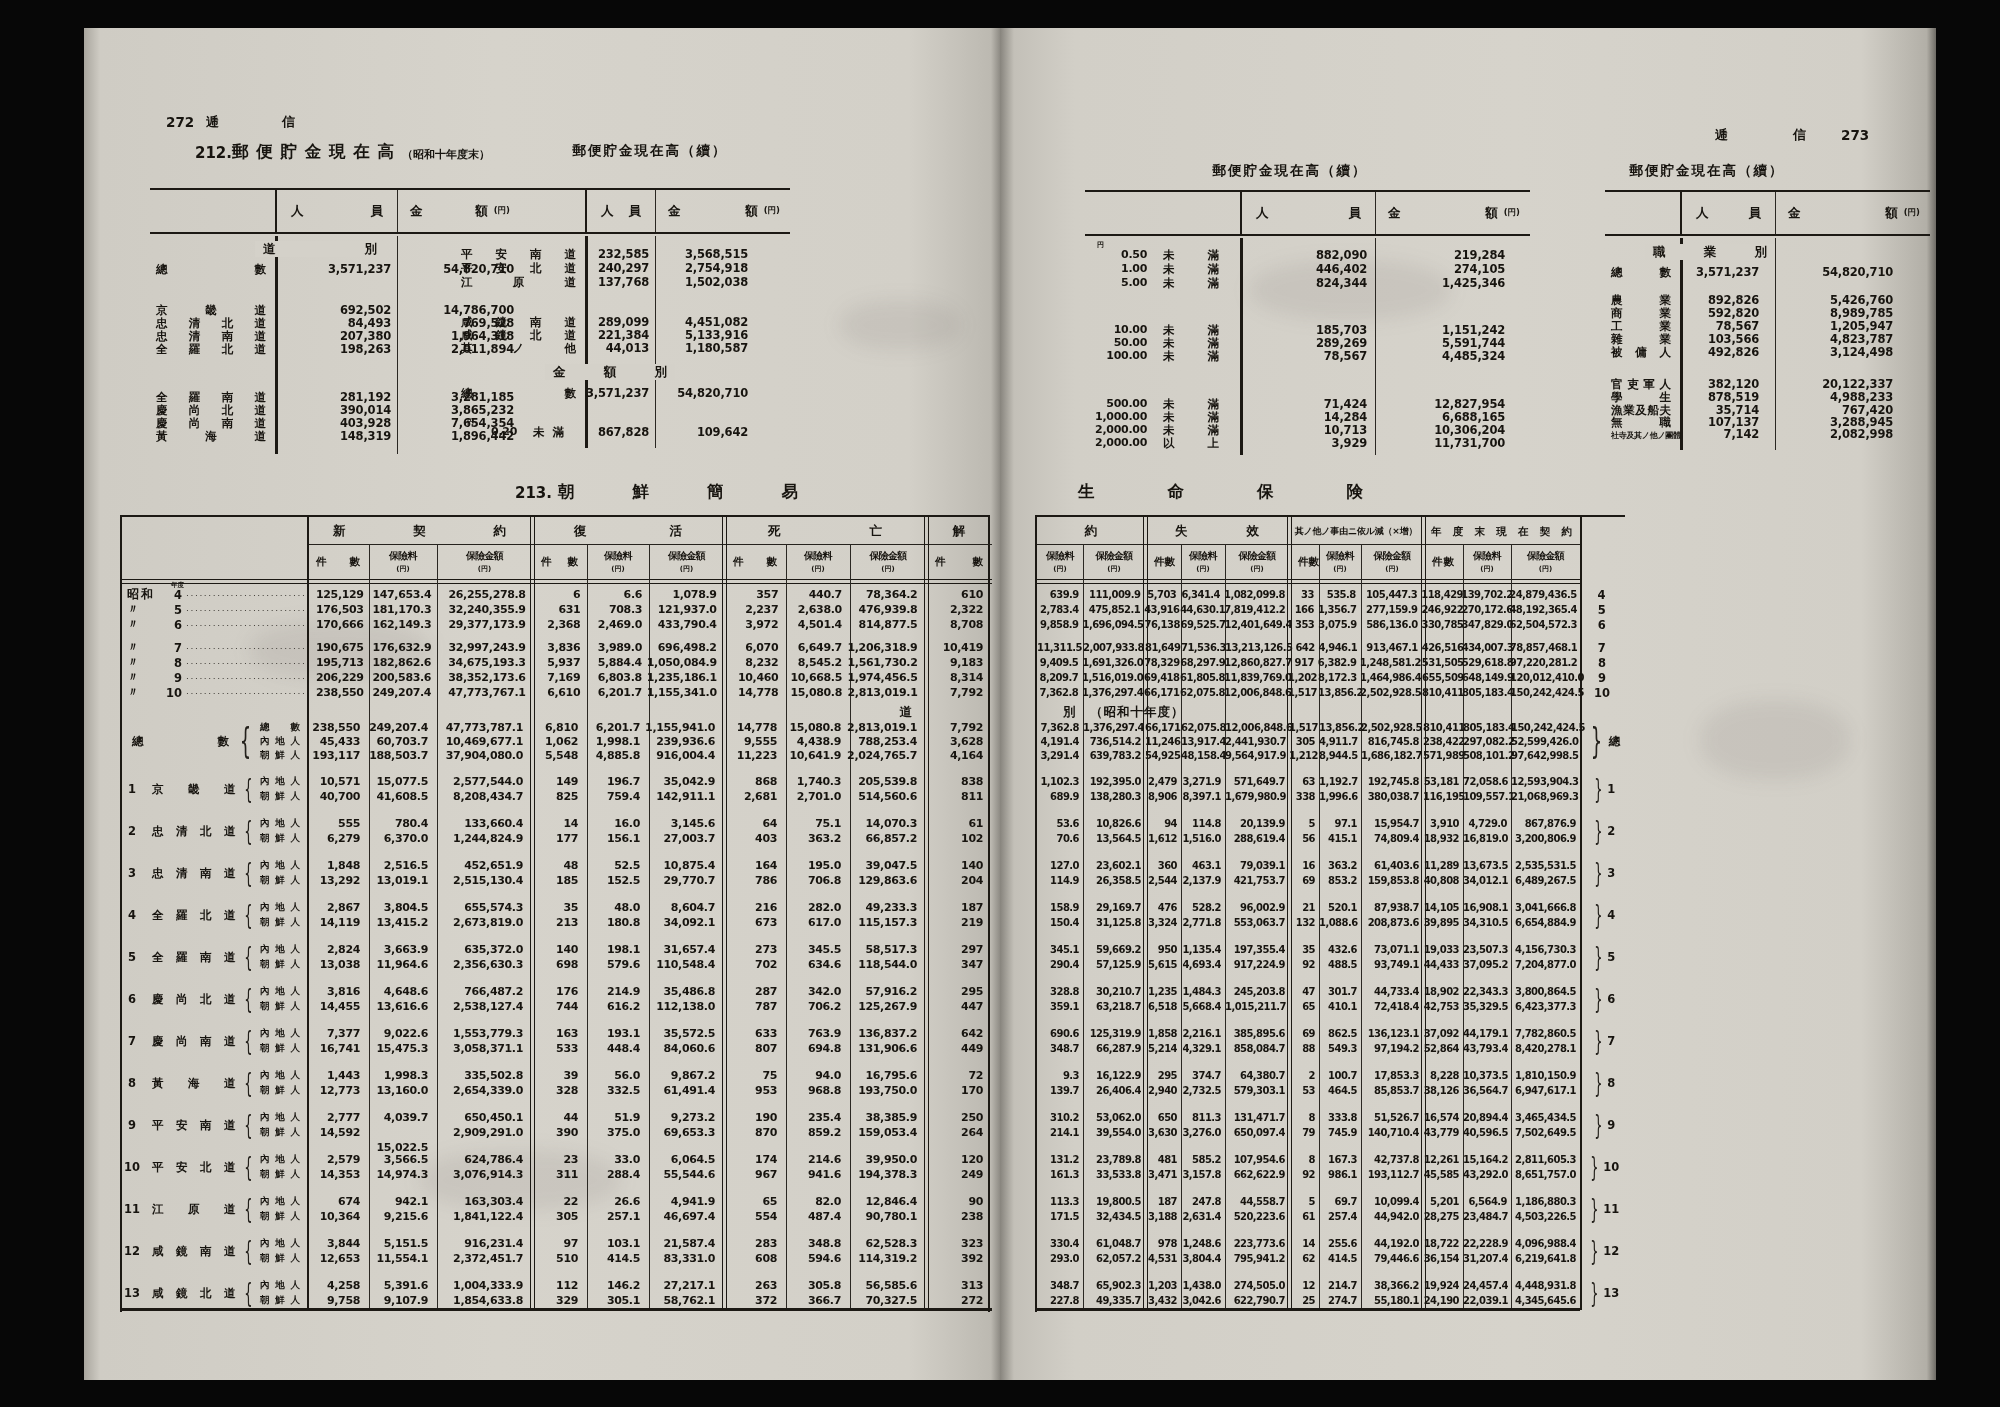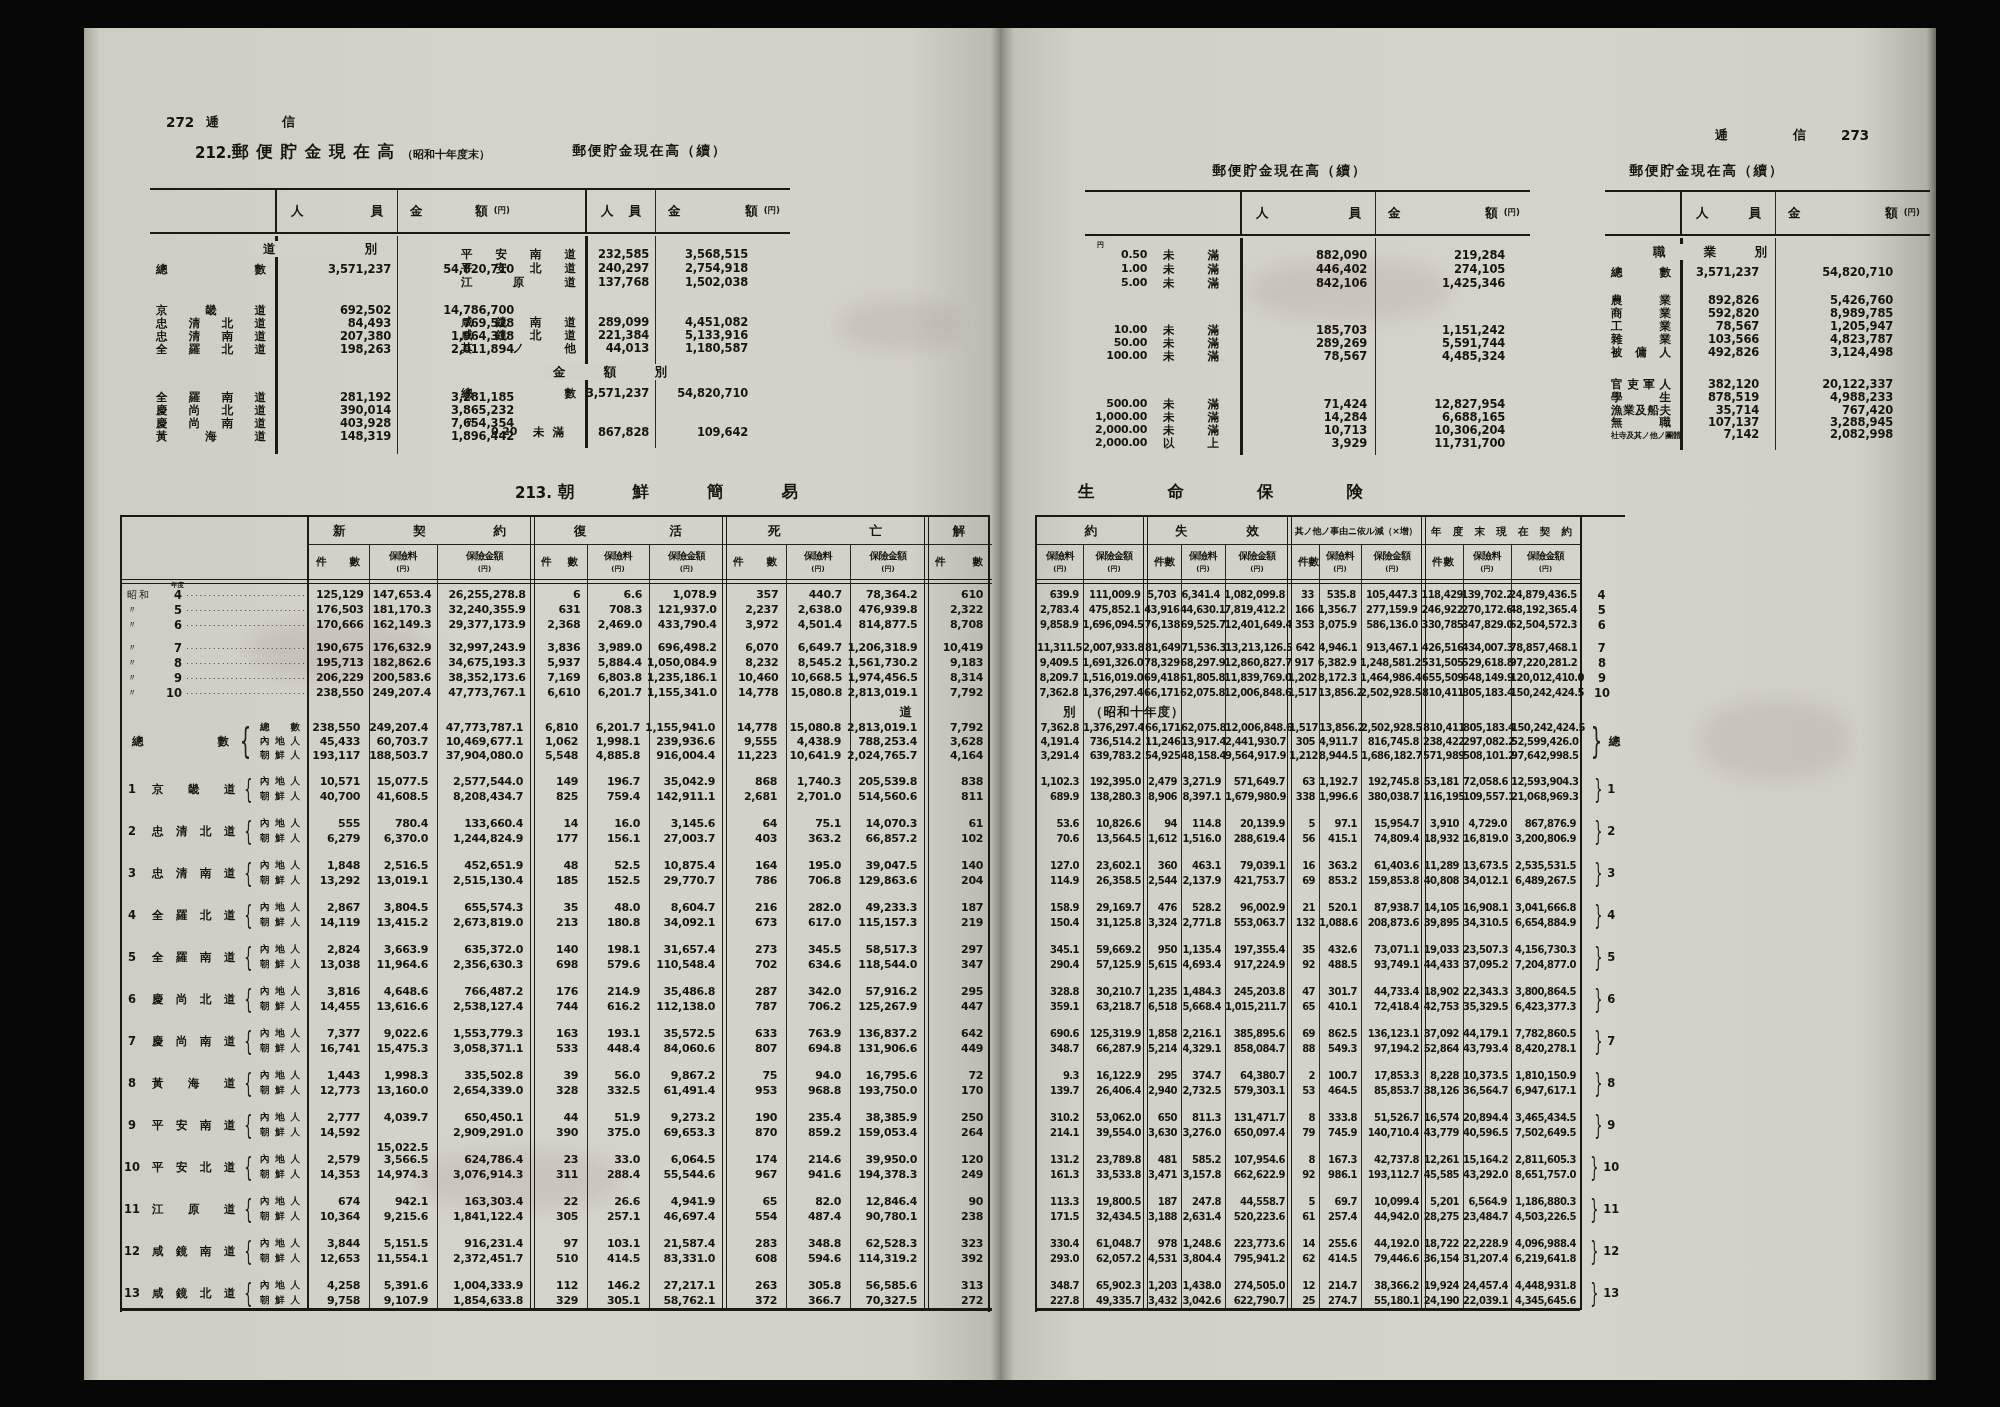--- a/index.html
+++ b/index.html
@@ -51,21 +51,21 @@
 .bsub-u{font-size:7px;font-weight:700;margin-top:1px}
 .bhline{position:absolute;height:1.3px;background:#25221d;z-index:1}
 .bhline.dbl{height:1.4px;background:#1c1914}
 .bhline.bot{height:2.5px;background:#1c1914}
 .bvr{position:absolute;width:1.2px;background:#2a2722;z-index:1}
 .bvr.thick{width:2.2px;background:#1c1914}
 .bvr.dbl{width:5px;background:transparent;border-left:1.4px solid #1c1914;border-right:1.4px solid #1c1914}
 .brows{position:absolute;left:0;right:0;top:70px;z-index:2}
 .byear{display:flex;height:15px;align-items:center}
 .ylabel{width:185px;display:flex;align-items:center;height:15px}
-.era{width:36px;padding-left:5px;font-size:10px;font-weight:400;letter-spacing:2px;white-space:nowrap}
+.era{width:36px;padding-left:5px;font-size:12px;font-weight:700;letter-spacing:2px;white-space:nowrap}
 .ynum{width:24px;text-align:right;font-size:11.5px;font-weight:700;position:relative}
 .ysup{position:absolute;top:-7px;right:-2px;font-size:6.5px;letter-spacing:0;font-weight:700}
 .dots{flex:1;overflow:hidden;white-space:nowrap;font-size:9px;letter-spacing:1.6px;color:#3a3731;margin-left:4px;transform:translateY(-2px)}
 .bcell{font-size:11px;font-weight:700;text-align:right;padding-right:5px;letter-spacing:-.35px;white-space:nowrap}
 #t213R .bcell{font-size:10px;padding-right:4px;letter-spacing:-.55px}
 .bmargin{width:47px;display:flex;align-items:center;justify-content:center;font-size:11.5px;font-weight:700}
 .bsect{height:16px;font-size:12.5px;font-weight:700}
 .bsect.left{text-align:right;padding-right:76px}
 .bsect.right{text-align:left;padding-left:26px;letter-spacing:1px}
 .bgroup{display:flex;margin-bottom:12px}
@@ -373,21 +373,21 @@
         <div class="snum n2">274,105</div>
       </div>
       <div class="srow" style="top: 84px;">
         <div class="slabel" style="display: flex;">
           <span class="mnum">5.00</span>
           <span class="msuf spread">
             <span>未</span>
             <span>滿</span>
           </span>
         </div>
-        <div class="snum n1">842,106</div>
+        <div class="snum n1">824,344</div>
         <div class="snum n2">1,425,346</div>
       </div>
       <div class="srow" style="top: 131px;">
         <div class="slabel" style="display: flex;">
           <span class="mnum">10.00</span>
           <span class="msuf spread">
             <span>未</span>
             <span>滿</span>
           </span>
         </div>

